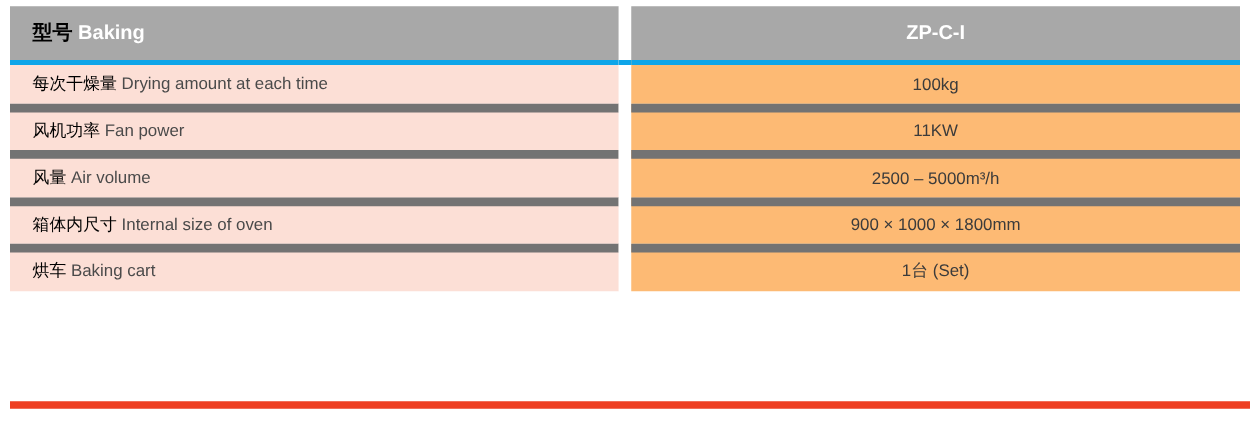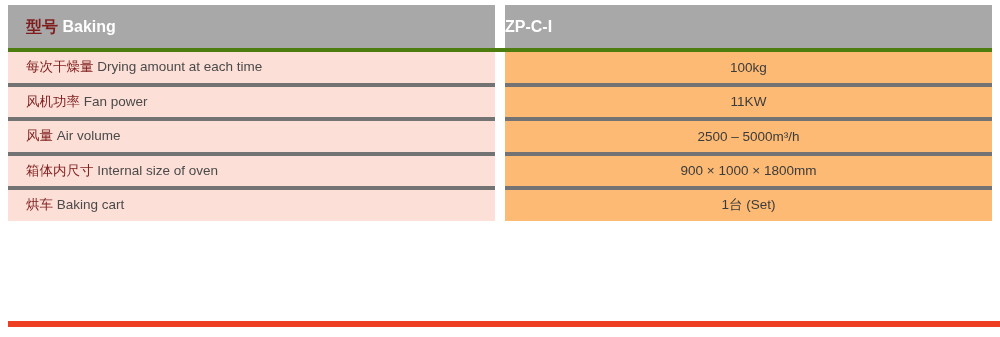--- a/index.html
+++ b/index.html
@@ -54,54 +54,54 @@
     white-space: nowrap;
   }
   .spec-table thead th.head-label {
     text-align: left;
     padding-left: 18px;
   }
   .spec-table thead th.head-gap {
     background: #ffffff;
   }
   .spec-table thead th.head-value {
-    text-align: left;
+    text-align: center;
   }
 
   
   .spec-table tbody td {
     height: 30.5px;
     padding: 0;
     font-size: 13.5px;
     color: #3b3b3b;
     vertical-align: middle;
-    border-top: 4px solid #737373;
+    border-top: 7px solid #737373;
     white-space: nowrap;
     overflow: hidden;
   }
   .spec-table tbody tr:first-child td {
-    border-top: 4px solid #4d7c0f;
+    border-top: 4px solid #0ea5e9;
   }
   .spec-table tbody td.cell-label {
     background: #fcdfd6;
     text-align: left;
     padding-left: 18px;
   }
   .spec-table tbody td.cell-gap {
     background: #ffffff;
     border-top-color: #ffffff;
   }
   .spec-table tbody td.cell-value {
     background: #fdba74;
     text-align: center;
   }
 
   .cn {
     font-family: Liberation Serif, serif;
-    color: #7f1d1d;
+    color: #000000;
   }
   .en {
     color: #4a4a4a;
   }
 
   .bottom-rule {
     position: absolute;
     left: 8px;
     top: 321px;
     width: 992px;

